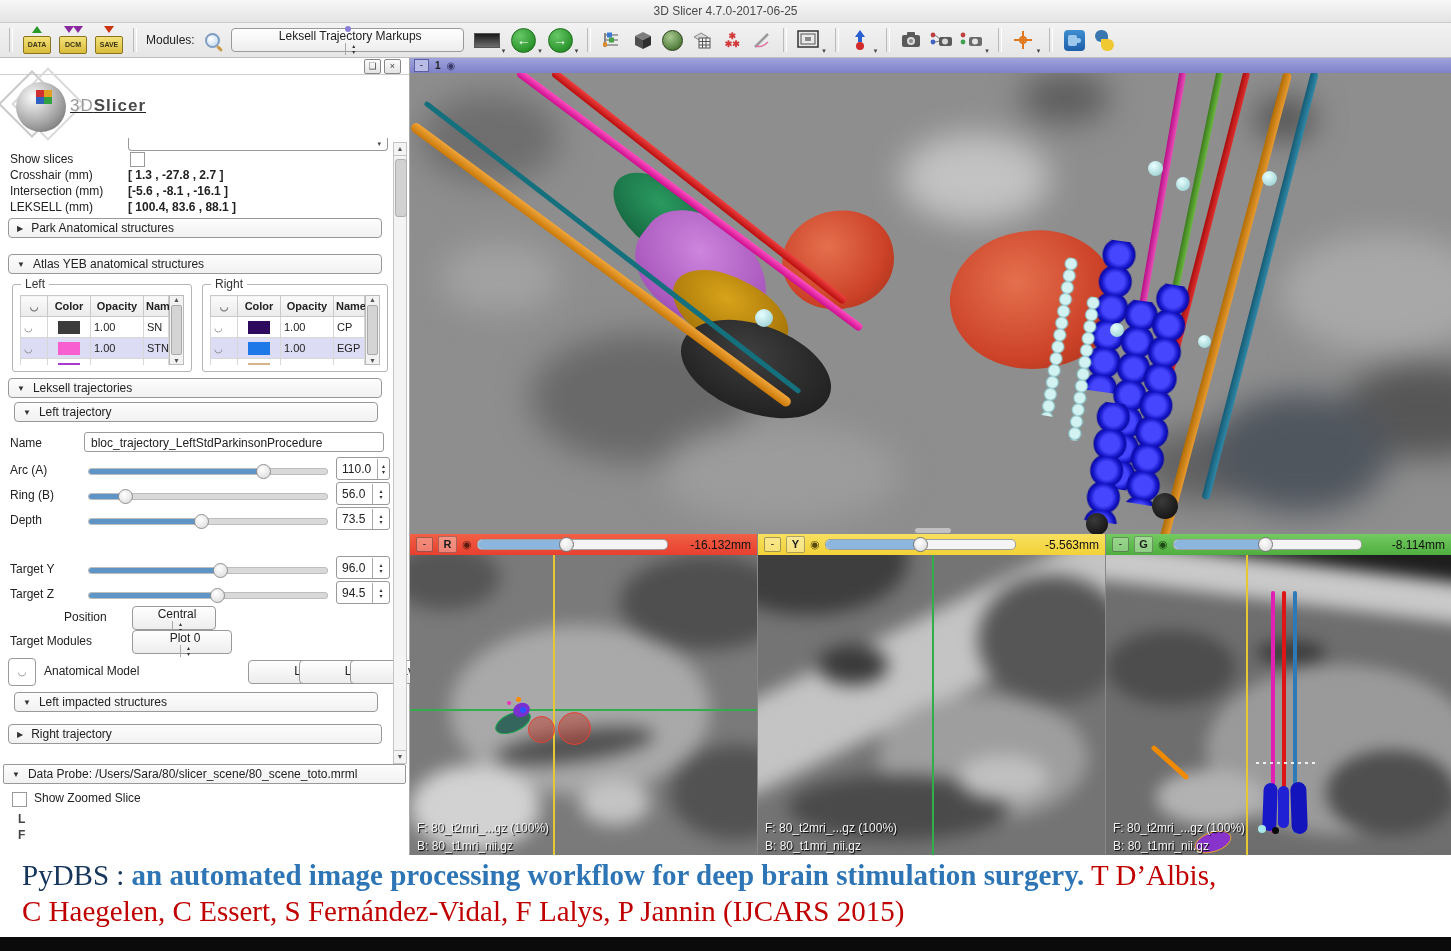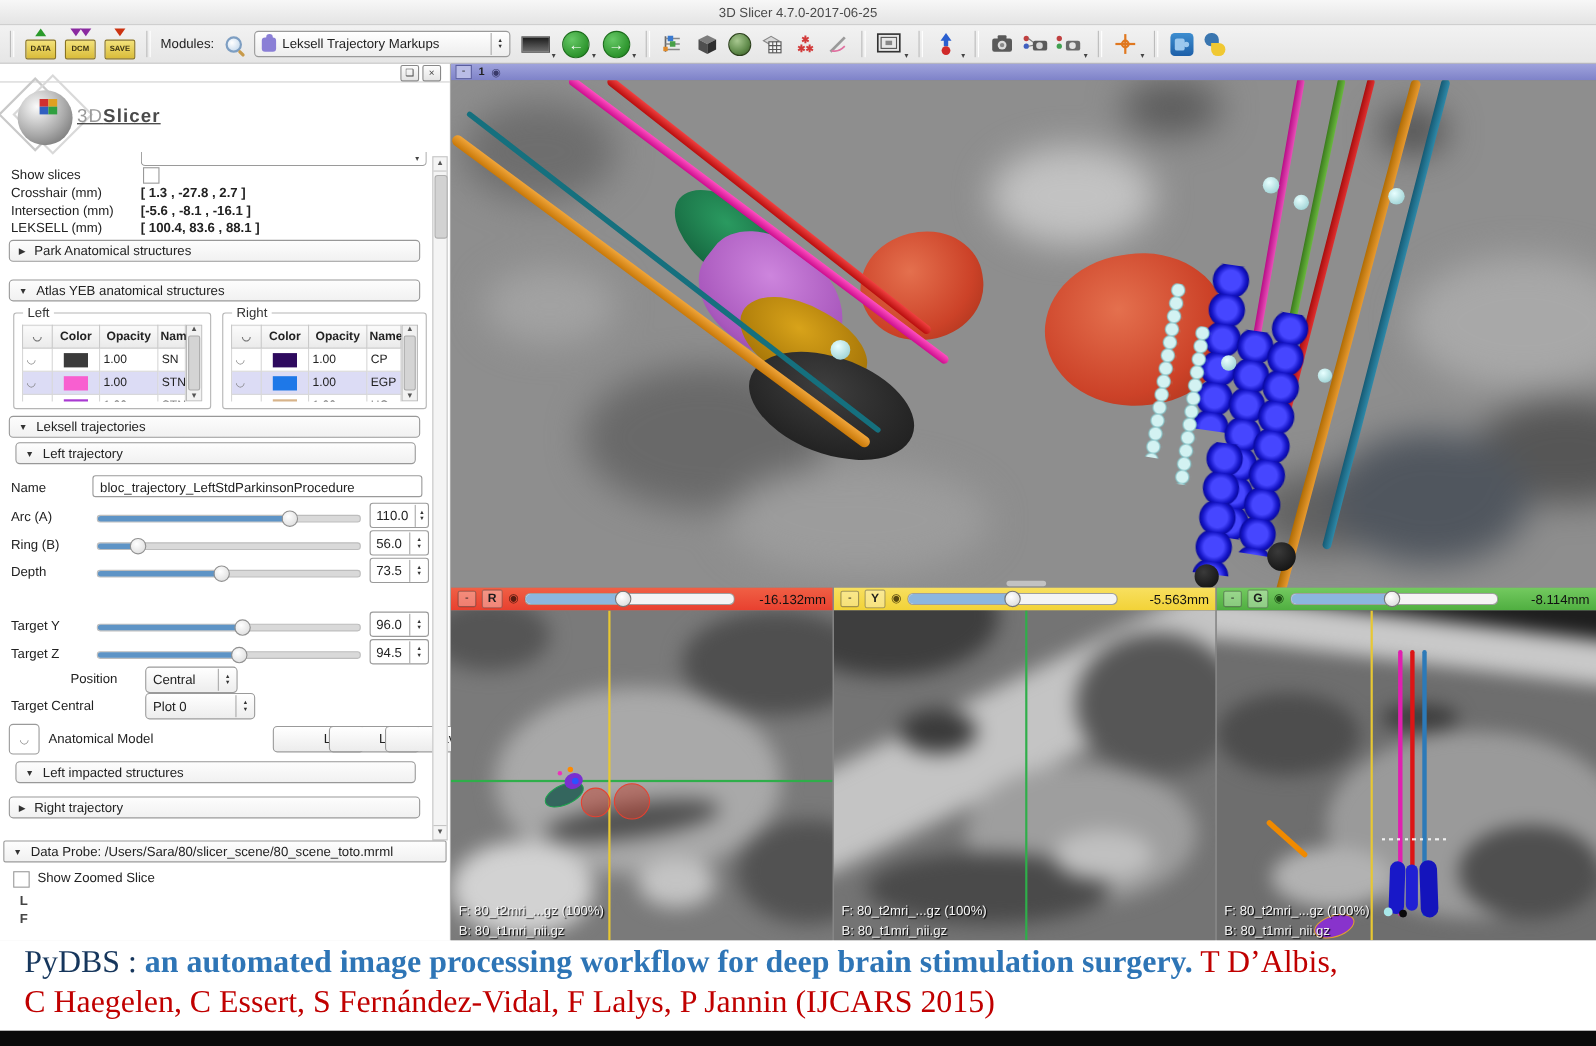--- a/index.html
+++ b/index.html
@@ -13,21 +13,21 @@
     text-align:center;line-height:22px;color:#4a4a4a;font-size:12px;}
   .toolbar{position:absolute;left:0;top:23px;width:1451px;height:35px;
     background:linear-gradient(#f2f2f2,#e6e6e6);border-bottom:1px solid #bdbdbd;
     display:flex;align-items:center;gap:6px;padding-left:6px;box-sizing:border-box;}
   .tsep{width:2px;height:24px;border-left:1px solid #bbb;border-right:1px solid #fff;margin:0 3px;}
   .folderbtn{width:30px;height:28px;position:relative;display:flex;align-items:flex-end;justify-content:center;}
   .folder{width:26px;height:16px;background:linear-gradient(#f3e27a,#d9bc3a);border:1px solid #8a7420;border-radius:2px;
           font-size:7px;font-weight:bold;color:#3c3413;text-align:center;line-height:16px;}
   .fold-arrow{position:absolute;top:0;left:10px;width:0;height:0;border-left:5px solid transparent;border-right:5px solid transparent;}
   .combo{height:22px;border:1px solid #9a9a9a;border-radius:4px;background:linear-gradient(#fff,#ededed);
-         display:flex;align-items:center;padding:0 0 0 6px;}
+         display:flex;align-items:center;padding:0 0 0 6px;flex-direction:column;}
   .spin{width:16px;height:20px;border-left:1px solid #aaa;margin-left:6px;display:flex;flex-direction:column;
         align-items:center;justify-content:center;font-size:6px;line-height:6px;color:#333;}
   .navcirc{width:23px;height:23px;border-radius:50%;border:1px solid #1d6d1d;
     background:radial-gradient(circle at 35% 30%,#66c866,#2d952d 70%,#1c6e1c);
     color:#fff;font-weight:bold;text-align:center;line-height:22px;font-size:14px;}
   .mini-dd{font-size:7px;color:#444;align-self:flex-end;margin:0 0 2px -4px;}
   .ticon{width:24px;height:24px;display:flex;align-items:center;justify-content:center;position:relative;}
 
   
   .panel{position:absolute;left:0;top:58px;width:410px;height:797px;background:#fff;border-right:1px solid #aaa;box-sizing:border-box;}
@@ -473,21 +473,21 @@
     </div>
 
     <div class="abs" style="left:64px;top:552px;">Position</div>
     <div class="combo abs" style="left:132px;top:548px;width:76px;">
       <span style="flex:1;">Central</span>
       <div class="spin">
           <span>▴</span>
           <span>▾</span>
         </div>
     </div>
-    <div class="abs" style="left:10px;top:576px;">Target Central</div>
+    <div class="abs" style="left:10px;top:576px;">Target Modules</div>
     <div class="combo abs" style="left:132px;top:572px;width:92px;">
       <span style="flex:1;">Plot 0</span>
       <div class="spin">
           <span>▴</span>
           <span>▾</span>
         </div>
     </div>
 
     <div class="abs" style="left:8px;top:600px;width:26px;height:26px;border:1px solid #9a9a9a;border-radius:4px;background:#fff;text-align:center;line-height:24px;"><span class="eyeg">◡</span></div>
     <div class="abs" style="left:44px;top:606px;">Anatomical Model</div>

